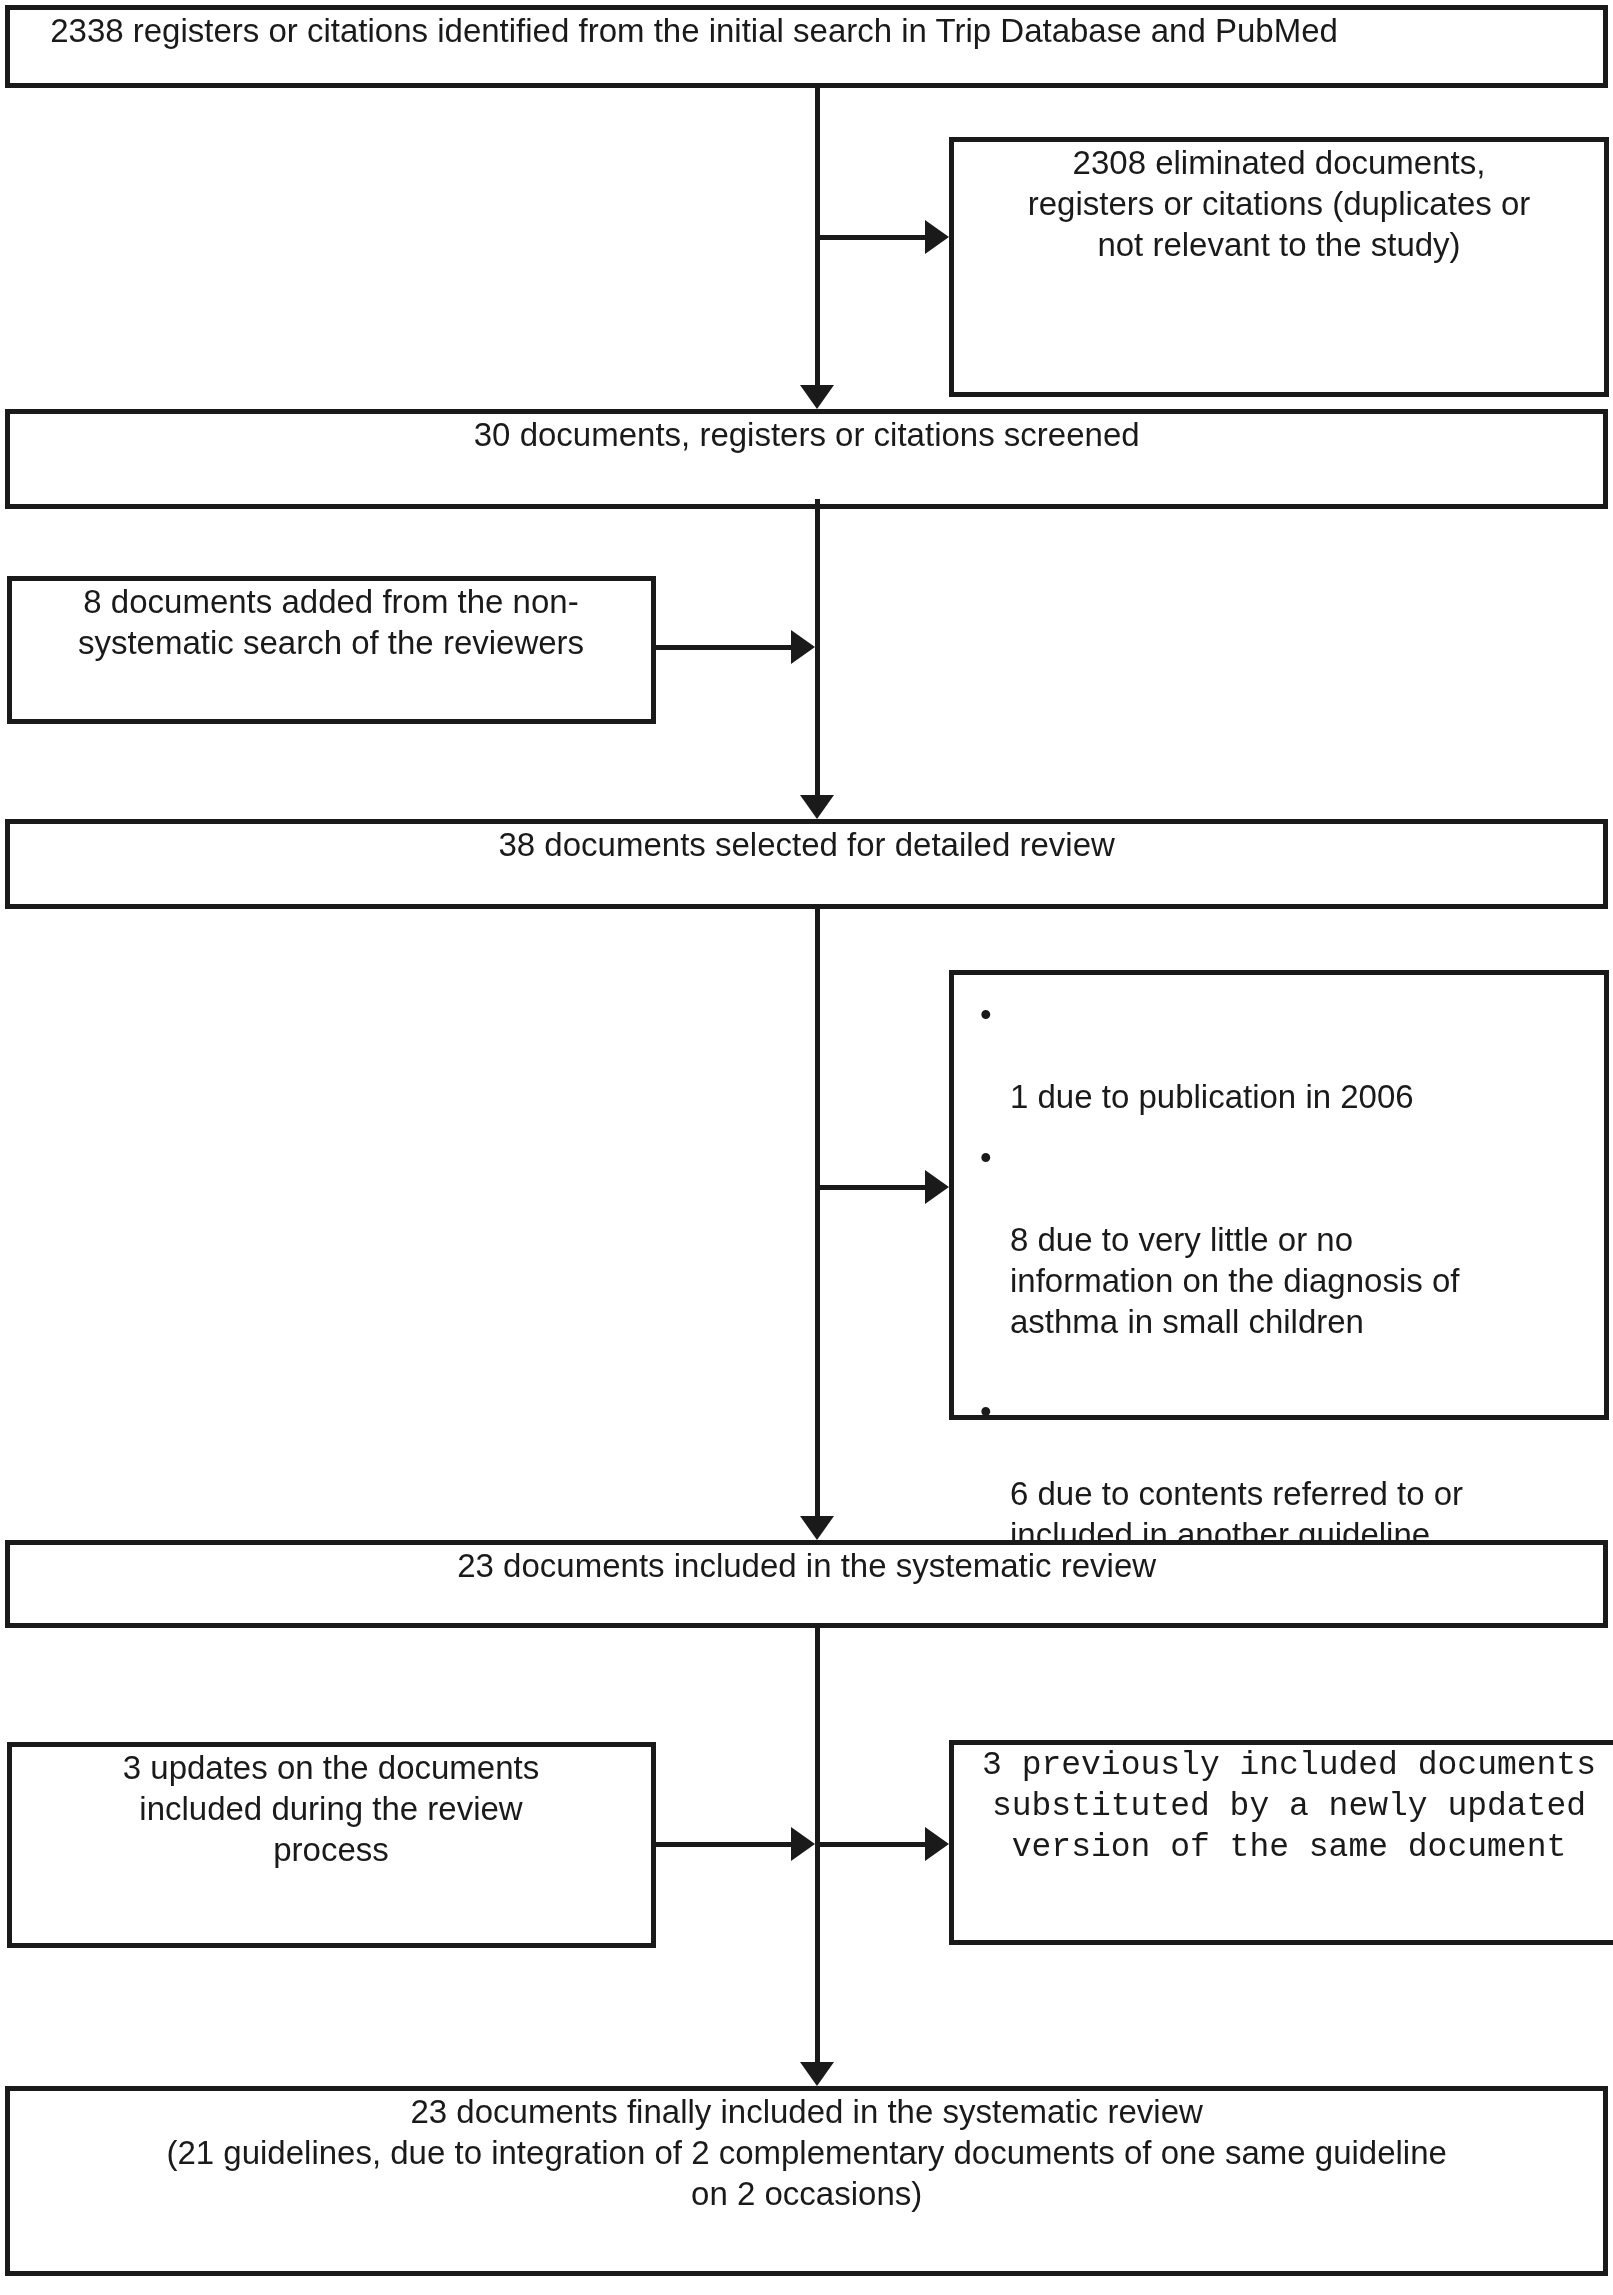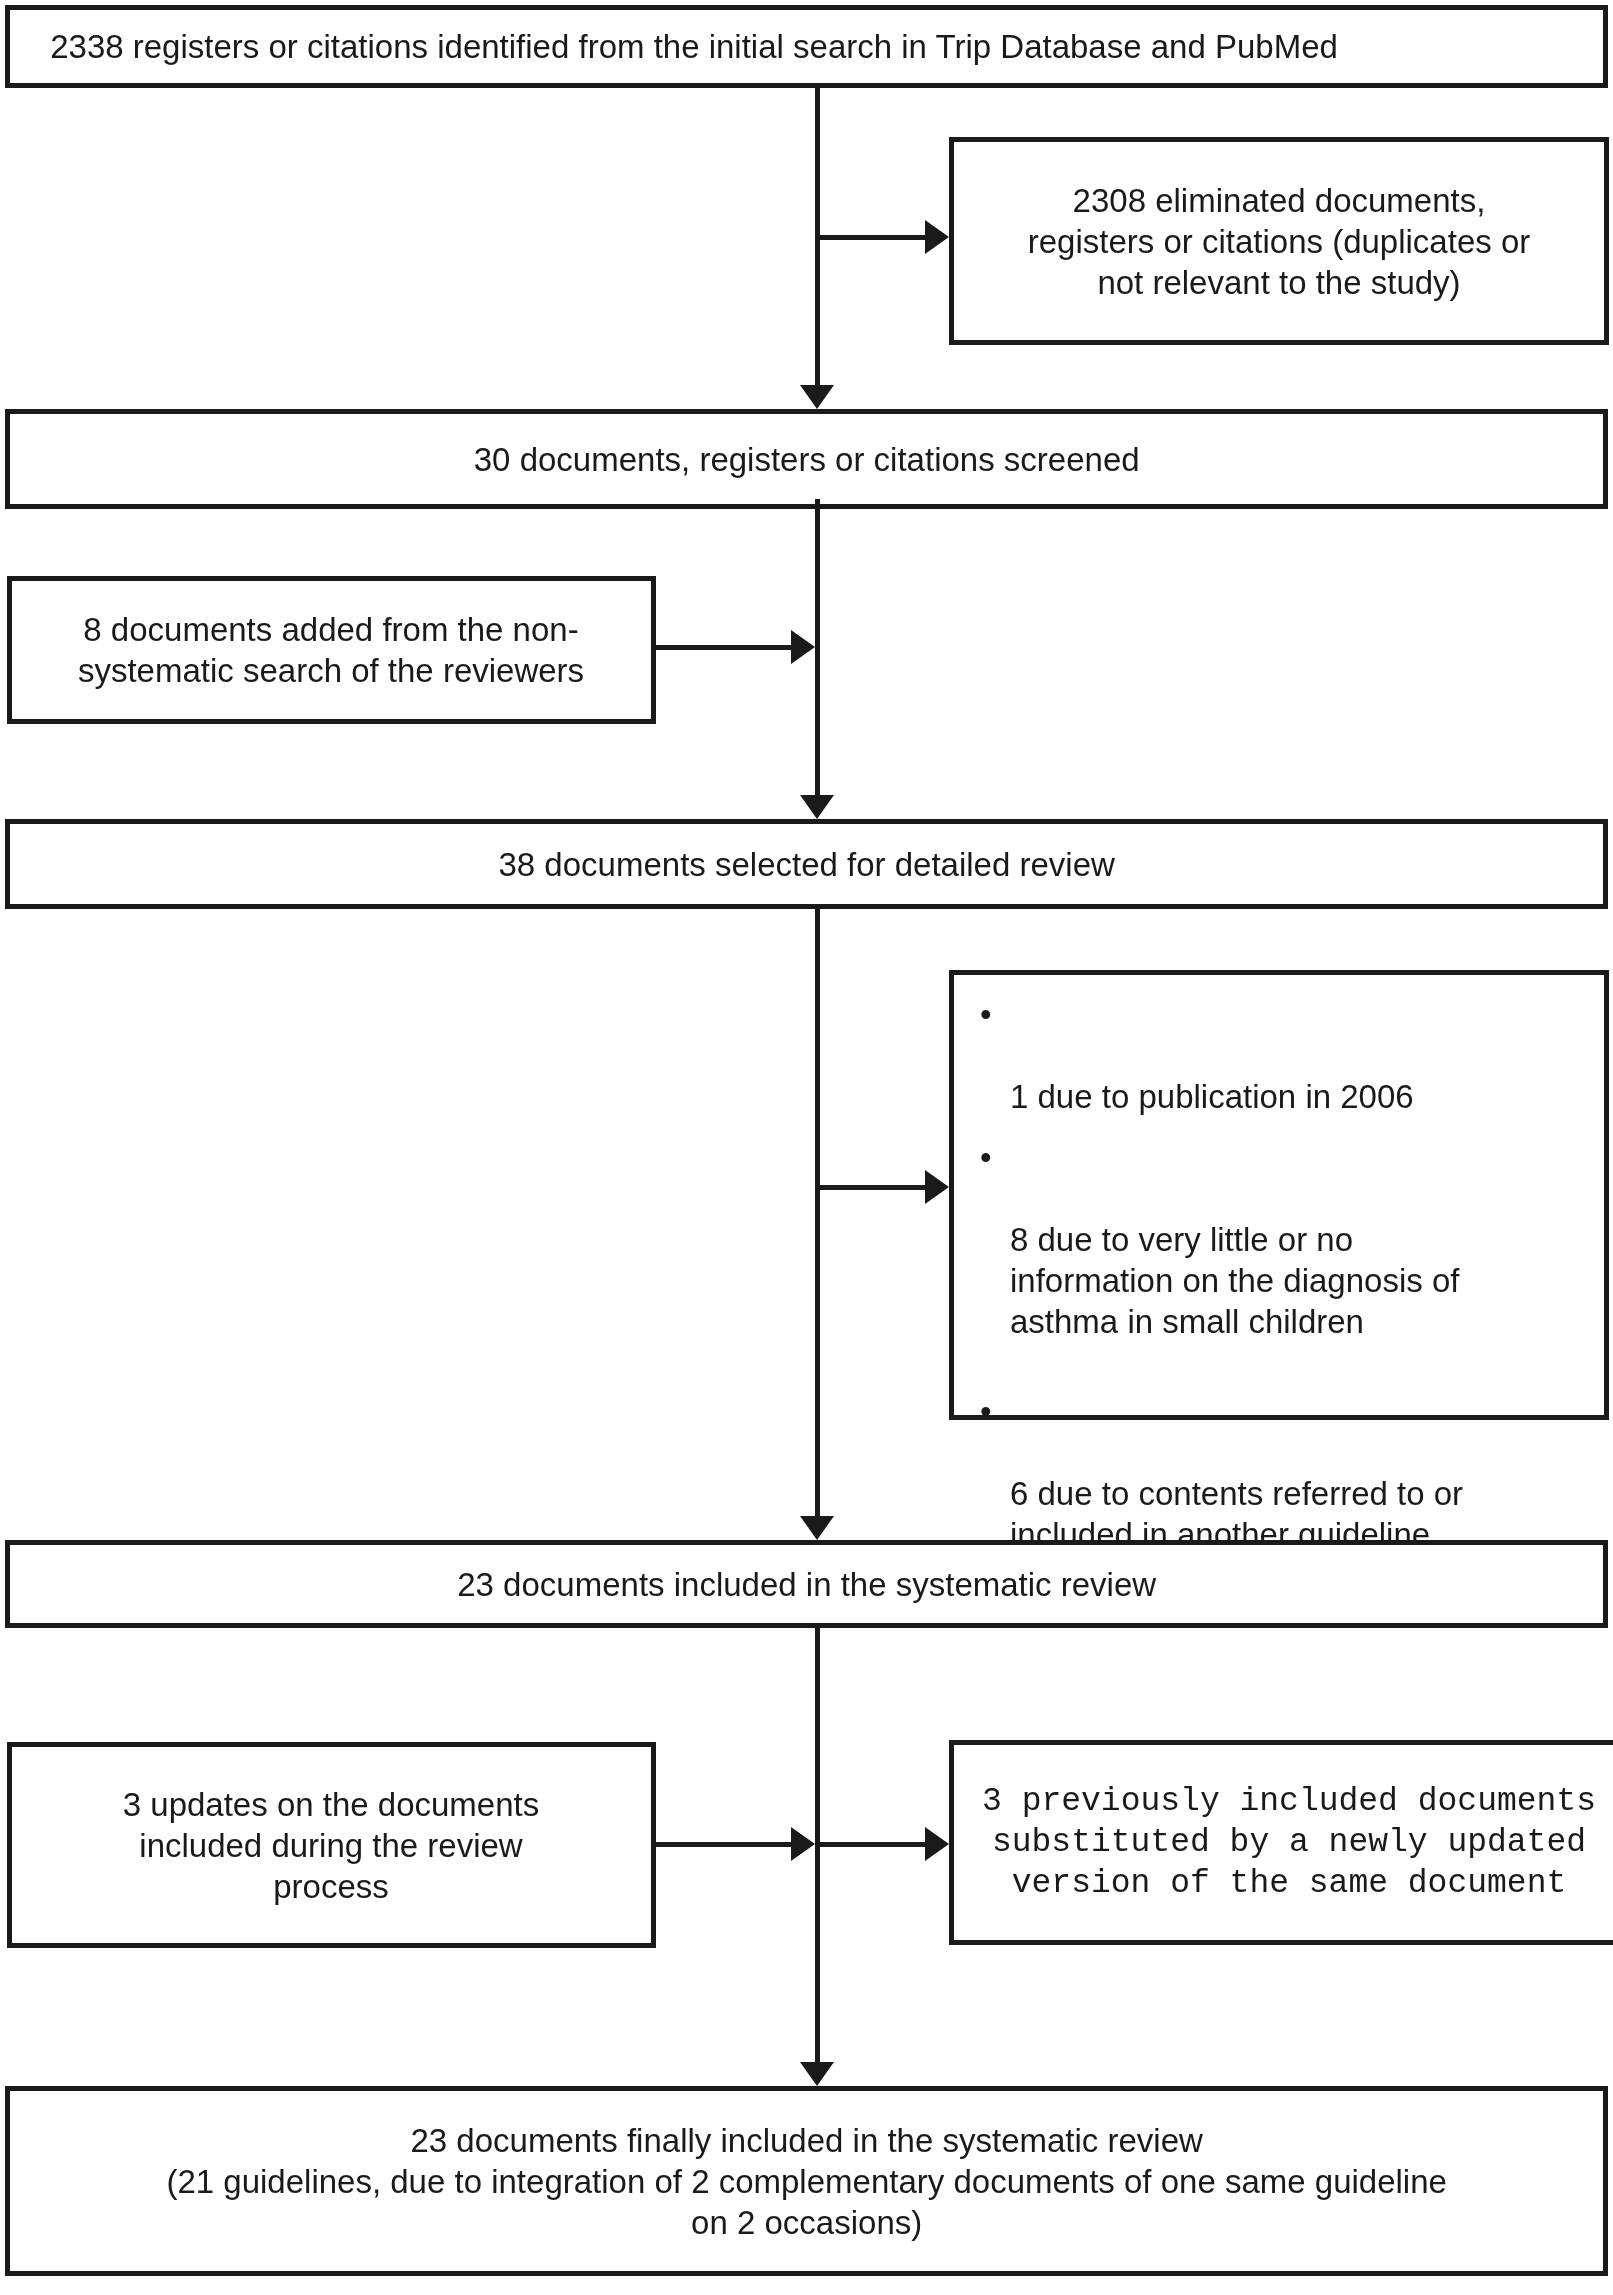--- a/index.html
+++ b/index.html
@@ -16,21 +16,20 @@
     color: #1a1a1a;
     font-size: 33px;
     line-height: 41px;
   }
   .box {
     position: absolute;
     border: 5.2px solid #1a1a1a;
     background: #ffffff;
     box-sizing: border-box;
     display: flex;
-    align-items: center;
     justify-content: center;
     text-align: center;
   }
   .box .txt {
     white-space: pre-line;
   }
   .box.left-align {
     justify-content: flex-start;
     text-align: left;
   }
@@ -87,21 +86,21 @@
   <div class="box left-align" style="left:5.2px; top:5.2px; width:1603px; height:83px; padding-left:40px;">
     <div class="txt">2338 registers or citations identified from the initial search in Trip Database and PubMed</div>
   </div>
 
   <div class="vline" style="left:815px; top:88px; width:5.2px; height:298px;"></div>
   <div class="arrow-down" style="left:800px; top:385px;"></div>
 
   <div class="hline" style="left:818px; top:235px; width:108px; height:5.2px;"></div>
   <div class="arrow-right" style="left:925px; top:220px;"></div>
 
-  <div class="box" style="left:949px; top:137px; width:660px; height:208px;">
+  <div class="box" style="left:949px; top:137px; width:660px; height:260px;">
     <div class="txt">2308 eliminated documents,
 registers or citations (duplicates or
 not relevant to the study)</div>
   </div>
 
   <div class="box" style="left:5.2px; top:409px; width:1603px; height:100px;">
     <div class="txt">30 documents, registers or citations screened</div>
   </div>
 
   <div class="vline" style="left:815px; top:499px; width:5.2px; height:296px;"></div>

